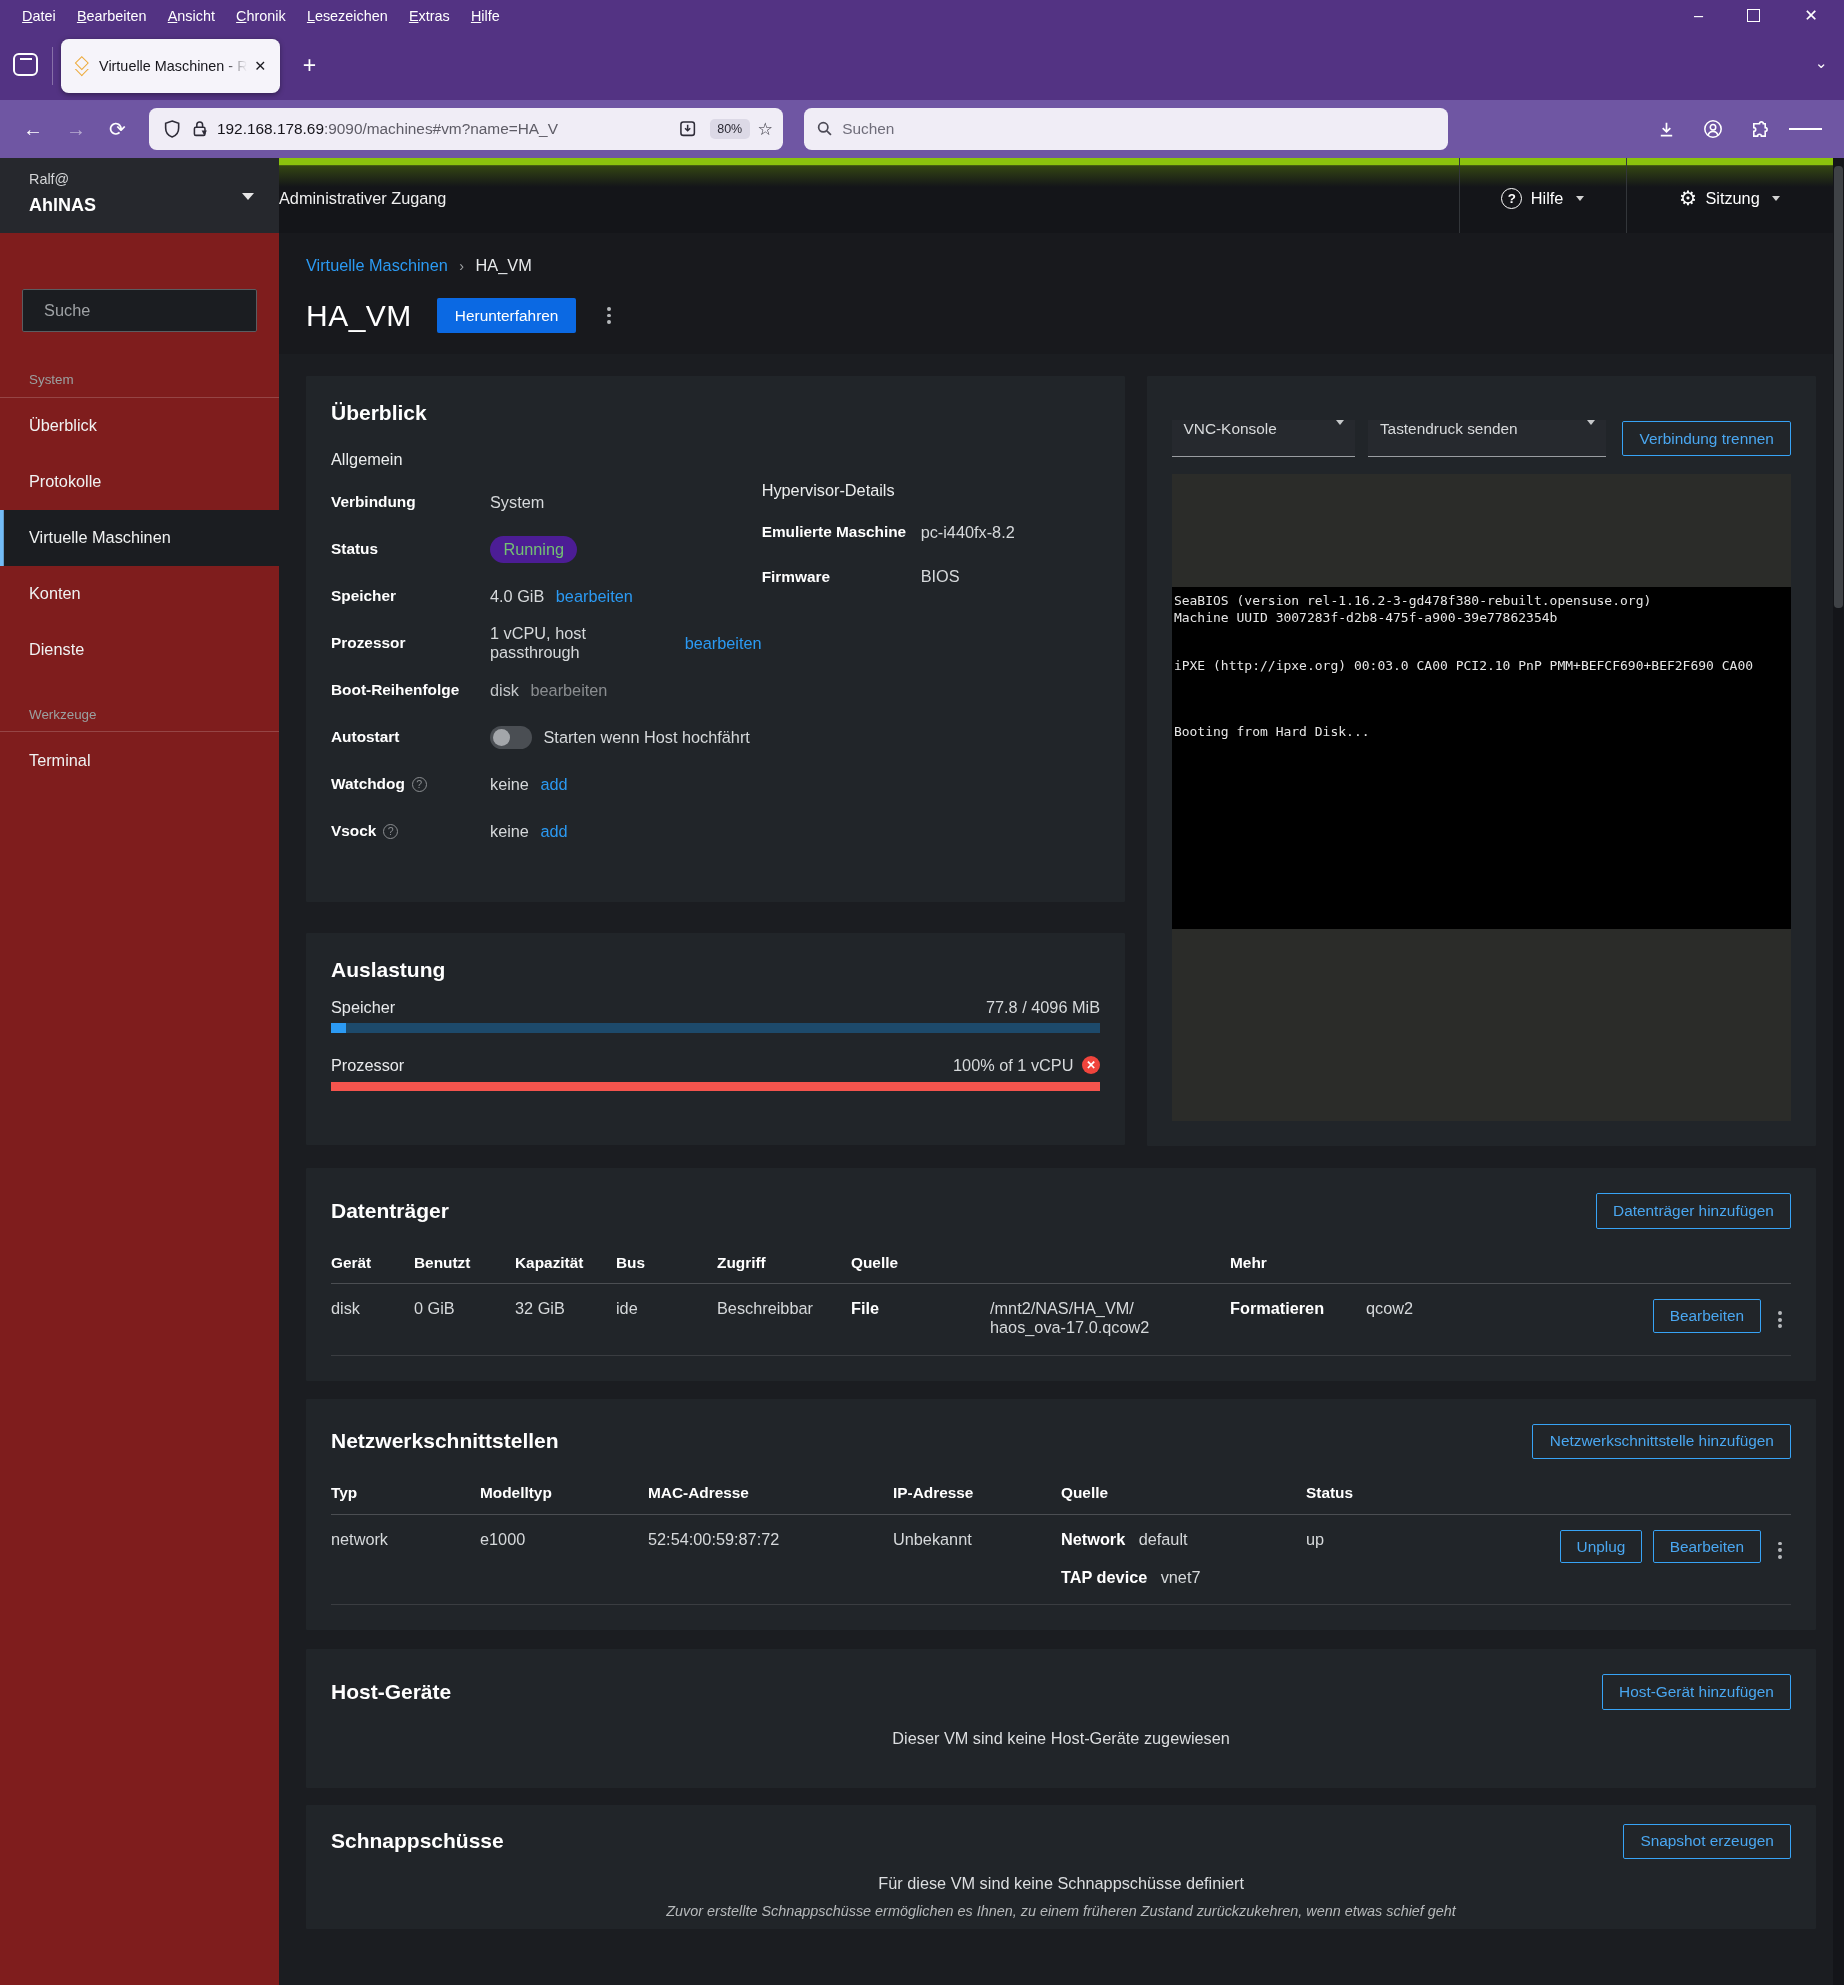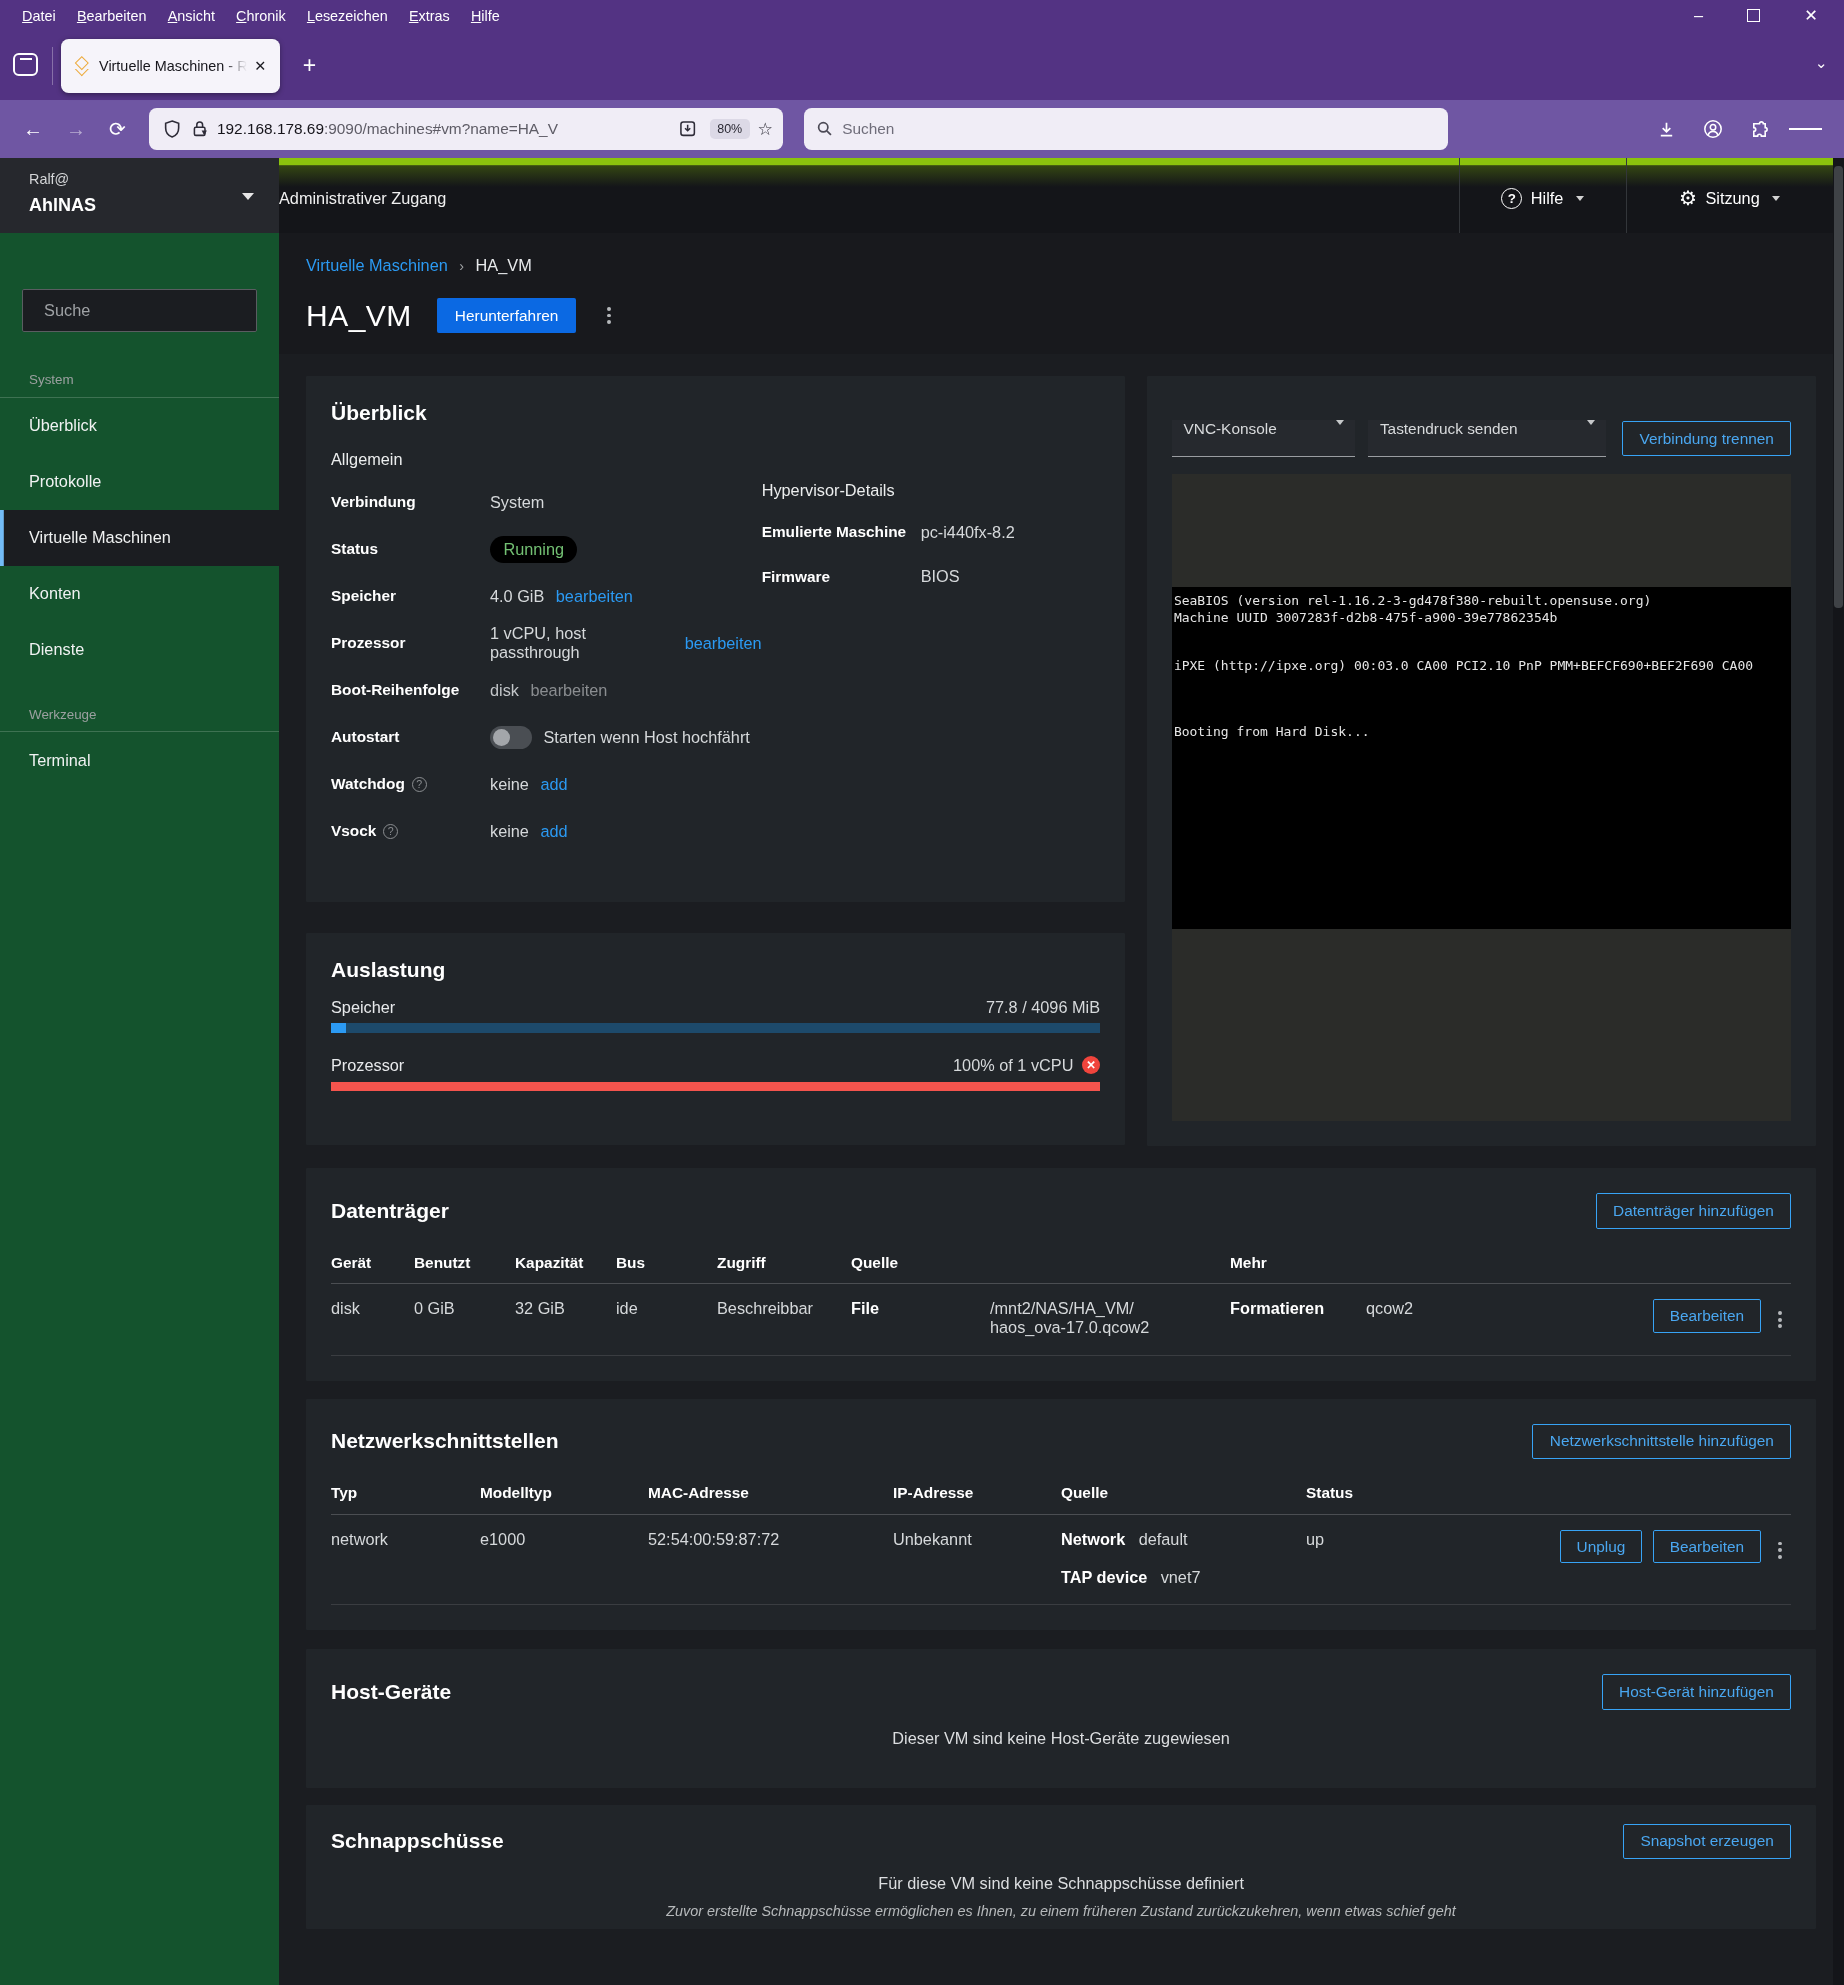--- a/index.html
+++ b/index.html
@@ -62,21 +62,21 @@
   .searchbar input { flex:1; border:0; background:transparent; outline:0; font-size:15.4px; color:#17161c; font-family:inherit; }
   .searchbar input::placeholder { color:#6f6d7a; }
   .toolbar-icons { margin-left:auto; display:flex; align-items:center; gap:13.4px; padding-right:9.6px; color:#fff; }
   .tb-ico { width:33px; height:33px; display:flex; align-items:center; justify-content:center; }
   .hamburger span { display:block; width:16.3px; height:1.9px; background:#fff; margin:2.4px 0; }
 
   
   .page { display:flex; height:1828px; }
 
   
-  .sidebar { width:279px; flex:none; background:#14532d; display:flex; flex-direction:column; }
+  .sidebar { width:279px; flex:none; background:#7f1d1d; display:flex; flex-direction:column; }
   .sb-head { height:75px; background:#26282d; padding:12.5px 21px 0 29px; position:relative; }
   .sb-user { font-size:14.4px; color:#d4d6d8; }
   .sb-host { font-size:18px; font-weight:bold; color:#fff; margin-top:8px; }
   .sb-caret { position:absolute; right:25px; top:35px; width:0; height:0;
     border-left:6.7px solid transparent; border-right:6.7px solid transparent; border-top:7.7px solid #e6e6e6; }
   .sb-search {
     margin:56px 22px 0; height:43px; background:#1b1d21; border:1px solid #5a5d61; border-radius:1.9px;
     display:flex; align-items:center; padding:0 11.5px; gap:9.6px; color:#8a8d90;
   }
   .sb-search input { flex:1; background:transparent; border:0; outline:0; color:#d2d2d2; font-size:16.3px; font-family:inherit; }
@@ -133,21 +133,21 @@
   
   .ov { height:526px; }
   .ov-cols { display:flex; margin-top:25px; }
   .ov-left { width:56%; } .ov-right { width:44%; }
   .ov-colhead { font-size:16.3px; color:#eceeee; margin-bottom:9.6px; }
   .ov-row { display:grid; grid-template-columns:159px 1fr; align-items:center; min-height:47px; }
   .ov-label { font-size:15.4px; font-weight:bold; color:#fff; display:flex; align-items:center; gap:6.7px; }
   .ov-value { font-size:16.3px; color:#d6d9db; display:flex; align-items:center; gap:11.5px; }
   .link { color:#2b9af3; font-size:16.3px; }
   .link-dim { color:#8a8d90; font-size:16.3px; }
-  .pill { background:#000000; border-radius:14.4px; padding:3.8px 13.4px; color:#73c073; font-size:16.3px; }
+  .pill { background:#4c1d95; border-radius:14.4px; padding:3.8px 13.4px; color:#73c073; font-size:16.3px; }
   .toggle { width:42px; height:23px; border-radius:11.5px; background:#4a4e53; position:relative; flex:none; }
   .toggle::after { content:""; position:absolute; left:2.9px; top:2.9px; width:17.3px; height:17.3px;
     border-radius:50%; background:#a3a6aa; }
   .help-dot { width:15.4px; height:15.4px; border:1px solid #8a8d90; border-radius:50%; color:#8a8d90;
     font-size:10.6px; display:inline-flex; align-items:center; justify-content:center; font-weight:normal; }
   .ov-row2 { display:grid; grid-template-columns:159px 1fr; margin-bottom:25px; }
   .ov-val2 { font-size:16.3px; color:#d6d9db; }
 
   
   .console-card { height:770px; display:flex; flex-direction:column; }

